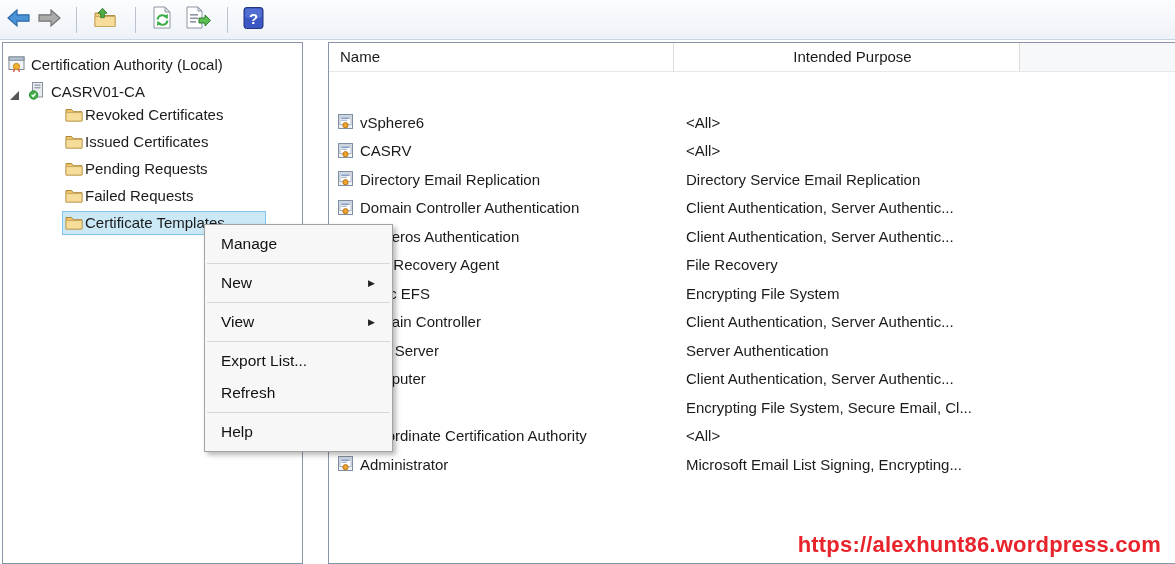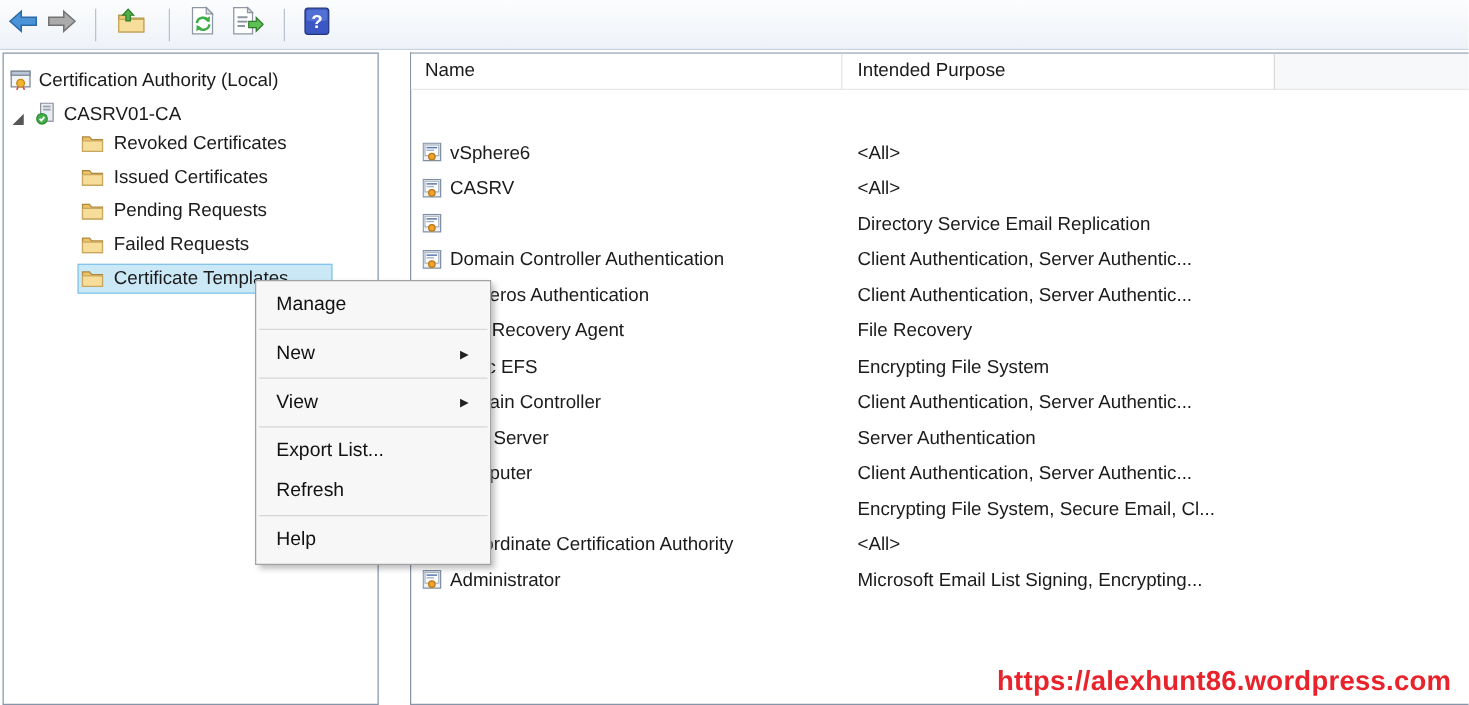--- a/index.html
+++ b/index.html
@@ -30,39 +30,39 @@
     background:#fff; border:1px solid #8696a8; border-right:none;
   }
 
   
   .tree { padding-top:3px; font-size:15px; }
   .tree-row { height:27px; display:flex; align-items:flex-end; white-space:nowrap; }
   .tree-row.root  { padding-left:5px; }
   .tree-row.server{ padding-left:7px; }
   .tree-row.child { padding-left:59px; }
   .tree-row .lbl { padding-left:0; }
-  .row-box { display:flex; align-items:center; gap:6px; padding:2px 6px 3px 2px; border:1px solid transparent;margin-top:32px; }
+  .row-box { display:flex; align-items:center; padding:2px 6px 3px 2px; border:1px solid transparent;margin-top:32px; }
   .tree-row.selected .row-box {
     background:#cbe8f6; border:1px solid #84c3ea; min-width:204px;
   }
   .expander {
     width:0; height:0; margin-right:9px;
     border-left:9px solid transparent; border-bottom:9px solid #565656;
   }
   .tico { display:flex; align-items:center; margin-right:4px; }
   .tree-row.server .tico { margin-right:6px; }
 
   
   .lv-header { display:flex; height:29px; font-size:15px; color:#1a1a1a; }
   .lv-hcell {
     background:#fff; line-height:28px; padding-left:11px;
     border-right:1px solid #dcdcdc; border-bottom:1px solid #e7e7e7;
   }
   .lv-hcell.c0 { width:345px; }
-  .lv-hcell.c1 { width:346px; padding-left:12px; }
+  .lv-hcell.c1 { width:346px; padding-left:12px;text-align:center; }
   .lv-hfill { flex:1; background:#f7f8f9; border-bottom:1px solid #e7e7e7; }
   .lv-rows { padding-top:2px;margin-top:34px; }
   .lv-row { display:flex; height:28.5px; align-items:center; font-size:15px; }
   .lv-c0 { width:345px; display:flex; align-items:center; }
   .lv-c0 .licon { margin-left:9px; margin-right:6px; display:flex; align-items:center; }
   .lv-c1 { width:346px; padding-left:12px; }
 
   
   .ctx-menu {
     position:absolute; left:204px; top:224px; width:189px;
@@ -283,20 +283,21 @@
           <div class="lv-c0">
             <span class="licon">
               <svg width="16" height="16" viewBox="0 0 16 16">
                 <rect x="0.5" y="0.5" width="14" height="14" fill="#eef1f5" stroke="#8090a4"></rect>
                 <rect x="2" y="2" width="11" height="8.5" fill="#ffffff" stroke="#aab6c4"></rect>
                 <rect x="3.2" y="3.5" width="8.5" height="1.2" fill="#5b79b0"></rect>
                 <rect x="3.2" y="5.7" width="6" height="1.1" fill="#9fb0c6"></rect>
                 <circle cx="7.5" cy="11.2" r="2.6" fill="#f0a22e" stroke="#b87714"></circle>
               </svg>
             </span>
+            <span>Directory Email Replication</span>
           </div>
           <div class="lv-c1">Directory Service Email Replication</div>
         </div>
         <div class="lv-row">
           <div class="lv-c0">
             <span class="licon">
               <svg width="16" height="16" viewBox="0 0 16 16">
                 <rect x="0.5" y="0.5" width="14" height="14" fill="#eef1f5" stroke="#8090a4"></rect>
                 <rect x="2" y="2" width="11" height="8.5" fill="#ffffff" stroke="#aab6c4"></rect>
                 <rect x="3.2" y="3.5" width="8.5" height="1.2" fill="#5b79b0"></rect>

